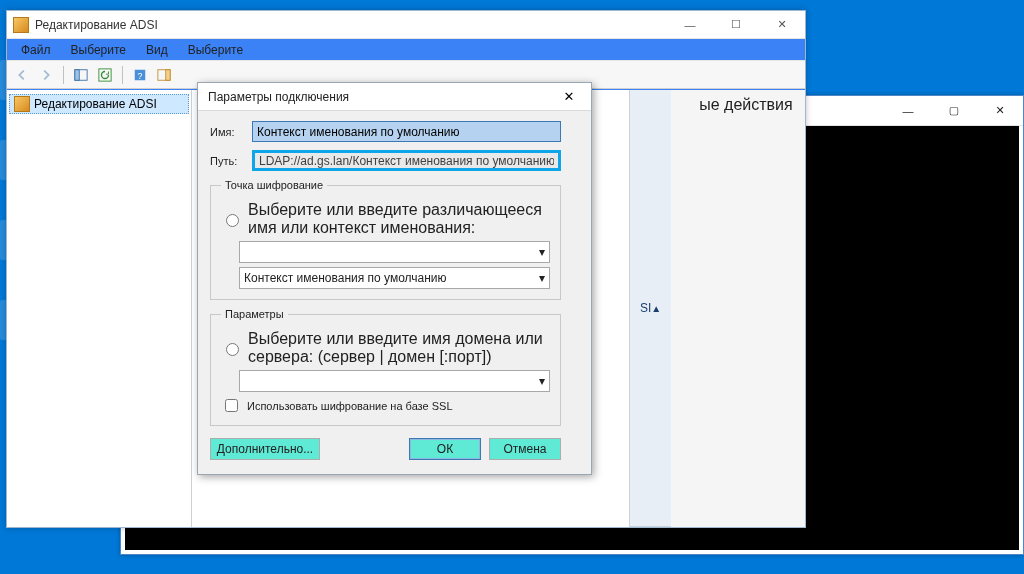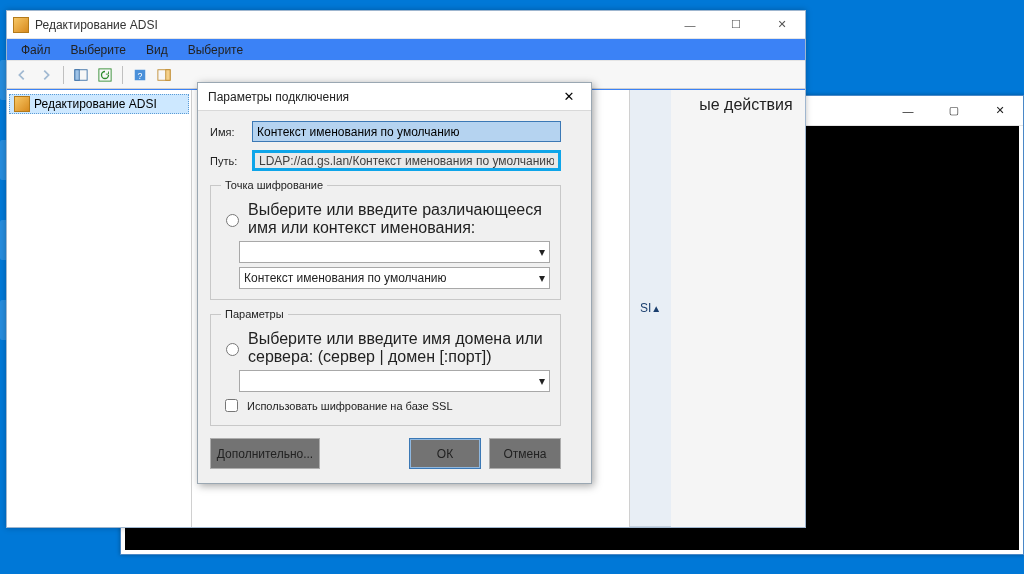--- a/index.html
+++ b/index.html
@@ -59,21 +59,21 @@
   .frow { display:flex; align-items:center; gap:6px; margin:2px 0; }
   .frow label { font-size:16px; }
   .indent { margin-left:18px; margin-top:4px; }
   select, .combo { width:100%; height:22px; border:1px solid #a8a8a8; background:#fff; font-size:12px; padding:0 4px; }
   .combo { display:flex; align-items:center; justify-content:space-between; }
   .combo .cv { color:#666; }
   .check { display:flex; align-items:center; gap:6px; margin-top:4px; }
   .check input { width:13px; height:13px; }
 
   .dlg-buttons { display:flex; align-items:center; justify-content:flex-end; gap:8px; padding:4px 0 2px 0; }
-  .btn { min-width:72px; height:31px; background:#737373; border:1px solid #adadad; font-size:12px; display:flex;align-items:center;justify-content:center; }
+  .btn { min-width:72px; height:22px; background:#5eead4; border:1px solid #adadad; font-size:12px; display:flex;align-items:center;justify-content:center; }
   .btn.primary { border:1px solid #3b78b5; box-shadow:inset 0 0 0 1px #8fb8e0; }
   .btn.left { margin-right:auto; min-width:110px; }
 </style>
 </head>
 <body>
 
 <div class="desktop">
   <div class="desk-icon" style="top:60px"></div>
   <div class="desk-icon" style="top:140px"></div>
   <div class="desk-icon" style="top:220px"></div>

